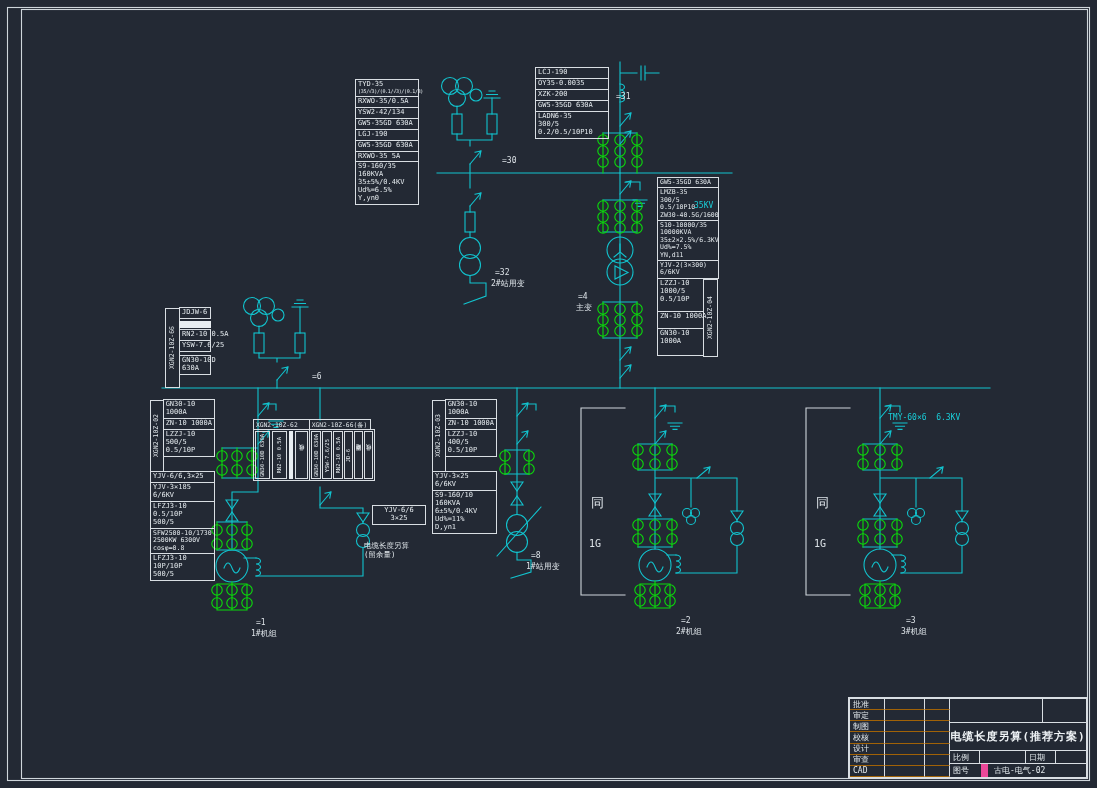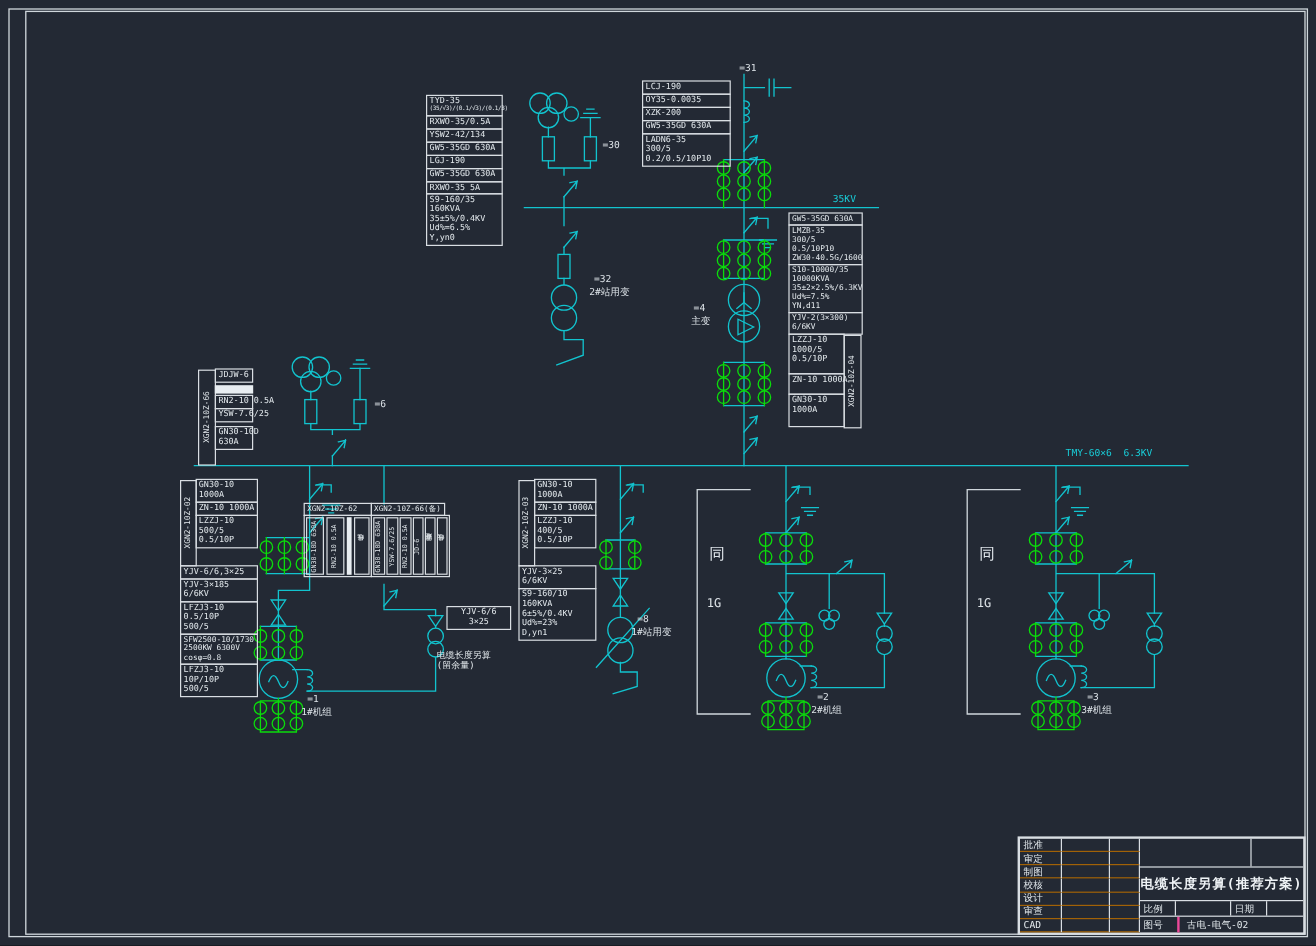--- a/index.html
+++ b/index.html
@@ -3,21 +3,21 @@
 <meta charset="utf-8">
 <style>
   html,body{margin:0;padding:0;background:#14171c;}
   .canvas{position:relative;width:1097px;height:788px;background:#232934;overflow:hidden;
           font-family:"DejaVu Sans Mono","DejaVu Sans",sans-serif;}
   svg.layer{position:absolute;left:0;top:0;}
   svg *{fill:none;stroke-width:1.1;stroke-linecap:square;}
   .wire{stroke:#12c3ce;color:#12c3ce;}
   .grn{stroke:#0bdc0b;color:#0bdc0b;}
   .wht{stroke:#cfd6db;color:#cfd6db;}
-  .lab{position:absolute;color:#dde3e8;font-size:8px;line-height:1.15;white-space:pre;}
+  .lab{position:absolute;color:#dde3e8;font-size:8px;line-height:1.15;white-space:pre;margin-top:40px;}
   .lab.cy{color:#19cdd8;}
   .lab.big{font-size:13px;}
   .lab.mid{font-size:10px;}
   .spec{position:absolute;color:#e3e9ed;font-size:7px;line-height:1.14;}
   .cell{border:1px solid #d9dee3;padding:1px 2px;margin-top:-1px;white-space:nowrap;}
   .row{display:flex;}
   .col{display:flex;flex-direction:column;}
   .vstrip{border:1px solid #d9dee3;display:flex;align-items:center;justify-content:center;}
   .vtext{writing-mode:vertical-rl;transform:rotate(180deg);font-size:6.5px;white-space:nowrap;}
   .vtext.sm{font-size:5.5px;}
@@ -33,21 +33,21 @@
   .tb-left div{border-right:1px solid #d9dee3;border-bottom:1px solid #a16207;
                display:flex;align-items:center;padding-left:3px;overflow:hidden;}
   .tb-right{flex:1;display:flex;flex-direction:column;}
   .tb-r-top{height:23px;display:flex;border-bottom:1px solid #d9dee3;}
   .tb-r-top .a{width:92px;border-right:1px solid #d9dee3;}
   .tb-title{flex:1;display:flex;align-items:center;justify-content:center;
             font-size:11px;font-weight:bold;color:#eef2f5;letter-spacing:1px;}
   .tb-r-scale{height:12px;display:flex;border-top:1px solid #d9dee3;}
   .tb-r-scale div{border-right:1px solid #d9dee3;display:flex;align-items:center;padding-left:3px;}
   .tb-r-doc{height:13px;display:flex;border-top:1px solid #d9dee3;align-items:center;}
-  .tb-r-doc .lbl{width:28px;border-right:2px solid #ec4899;align-self:stretch;display:flex;align-items:center;padding-left:3px;}
+  .tb-r-doc .lbl{width:28px;border-right:7px solid #ec4899;align-self:stretch;display:flex;align-items:center;padding-left:3px;}
   .tb-r-doc .val{padding-left:6px;}
 </style>
 </head>
 <body>
 
 <div class="canvas">
 
 <svg class="layer" width="1097" height="788" viewBox="0 0 1097 788" xmlns="http://www.w3.org/2000/svg">
   <defs>
     <g id="sw">
@@ -496,21 +496,21 @@
     </div>
   </div>
   <div class="cell">
     <div>YJV-3×25</div>
         <div>6/6KV</div>
   </div>
   <div class="cell">
     <div>S9-160/10</div>
         <div>160KVA</div>
         <div>6±5%/0.4KV</div>
-    <div>Ud%=23%</div>
+    <div>Ud%=11%</div>
         <div>D,yn1</div>
   </div>
 </div>
 
 <div class="spec" style="left:253px;top:420px;width:118px">
   <div class="row">
     <div class="cell" style="width:55px;font-size:6.3px">XGN2-10Z-62</div>
     <div class="cell" style="width:61px;font-size:6.3px;margin-left:-1px">XGN2-10Z-66(备)</div>
   </div>
   <div class="row" style="height:52px;margin-top:-1px">

